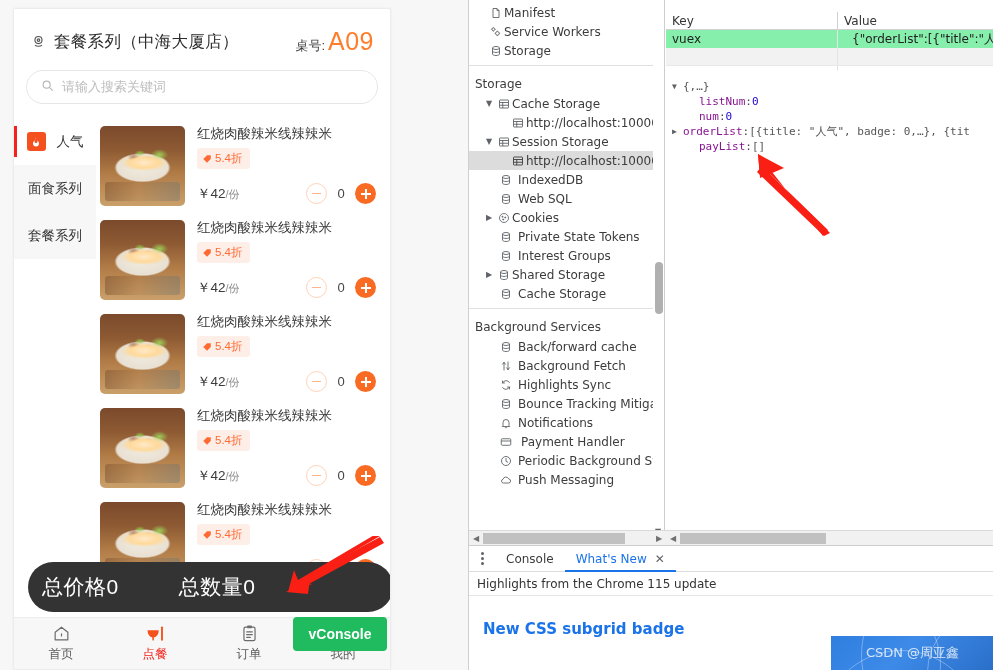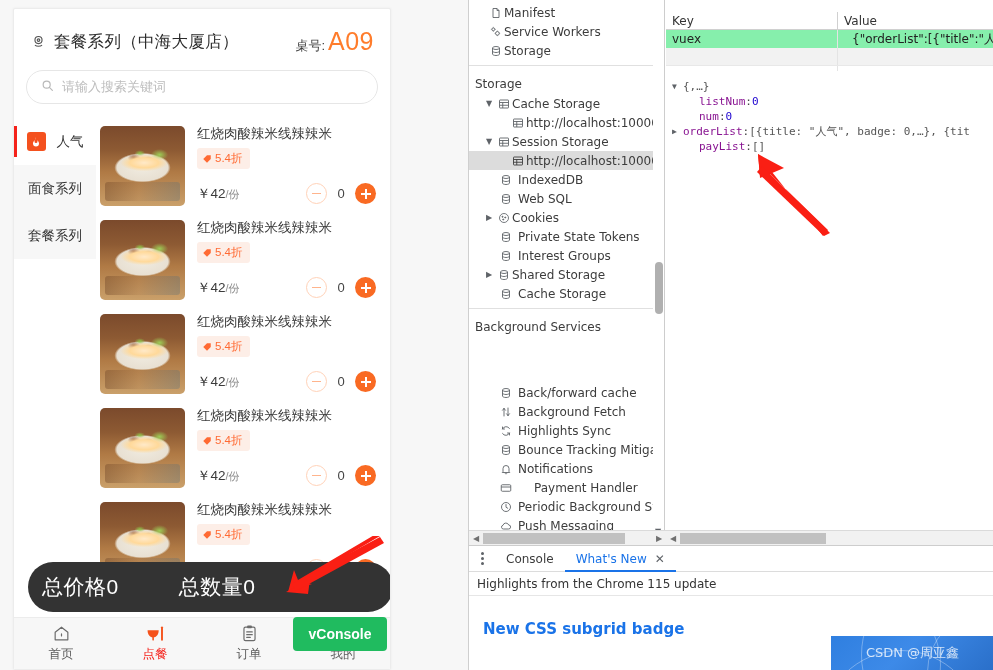--- a/index.html
+++ b/index.html
@@ -652,21 +652,21 @@
               <path d="M5 12c0 1.7 3.1 3 7 3s7-1.3 7-3"></path>
             </svg>
         </span>
         <span style="margin-left:4px;">Cache Storage</span>
       </div>
 
       <div class="dt-sep"></div>
 
       <div class="dt-sec-title">Background Services</div>
 
-      <div class="dt-row" style="padding-left:28px;margin-top:46px;">
+      <div class="dt-row" style="padding-left:28px;">
         <span class="ico">
           <svg width="12" height="12" viewBox="0 0 24 24" fill="none" stroke="#5f6368" stroke-width="1.8">
               <ellipse cx="12" cy="6" rx="7" ry="3"></ellipse>
               <path d="M5 6v12c0 1.7 3.1 3 7 3s7-1.3 7-3V6"></path>
               <path d="M5 12c0 1.7 3.1 3 7 3s7-1.3 7-3"></path>
             </svg>
         </span>
         <span style="margin-left:4px;">Back/forward cache</span>
       </div>
       <div class="dt-row" style="padding-left:28px;">
@@ -707,21 +707,21 @@
         </span>
         <span style="margin-left:4px;">Notifications</span>
       </div>
       <div class="dt-row" style="padding-left:28px;">
         <span class="ico">
           <svg width="12" height="12" viewBox="0 0 24 24" fill="none" stroke="#5f6368" stroke-width="1.8">
               <rect x="2.5" y="5.5" width="19" height="13" rx="2"></rect>
               <path d="M2.5 10h19"></path>
             </svg>
         </span>
-        <span style="margin-left:20px;">Payment Handler</span>
+        <span style="margin-left:7px;">Payment Handler</span>
       </div>
       <div class="dt-row" style="padding-left:28px;">
         <span class="ico">
           <svg width="12" height="12" viewBox="0 0 24 24" fill="none" stroke="#5f6368" stroke-width="1.8">
               <circle cx="12" cy="12" r="9"></circle>
               <path d="M12 7v5.5l3.5 2" stroke-linecap="round"></path>
             </svg>
         </span>
         <span style="margin-left:4px;">Periodic Background Sync</span>
       </div>

